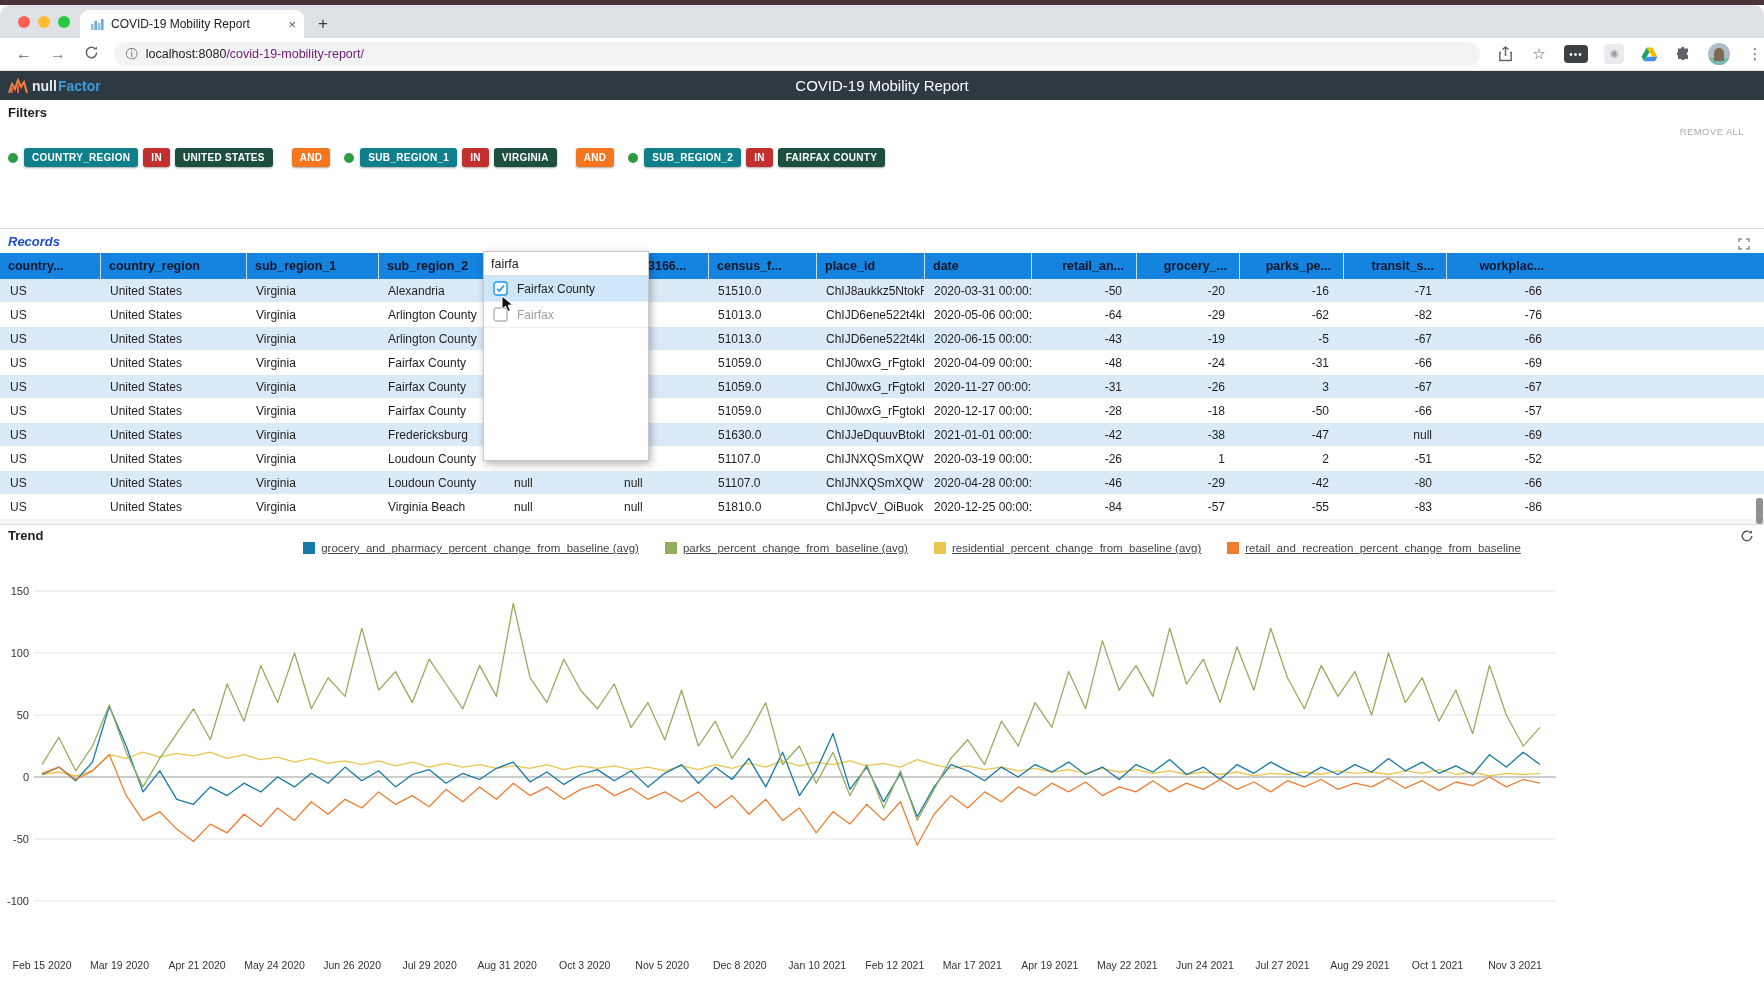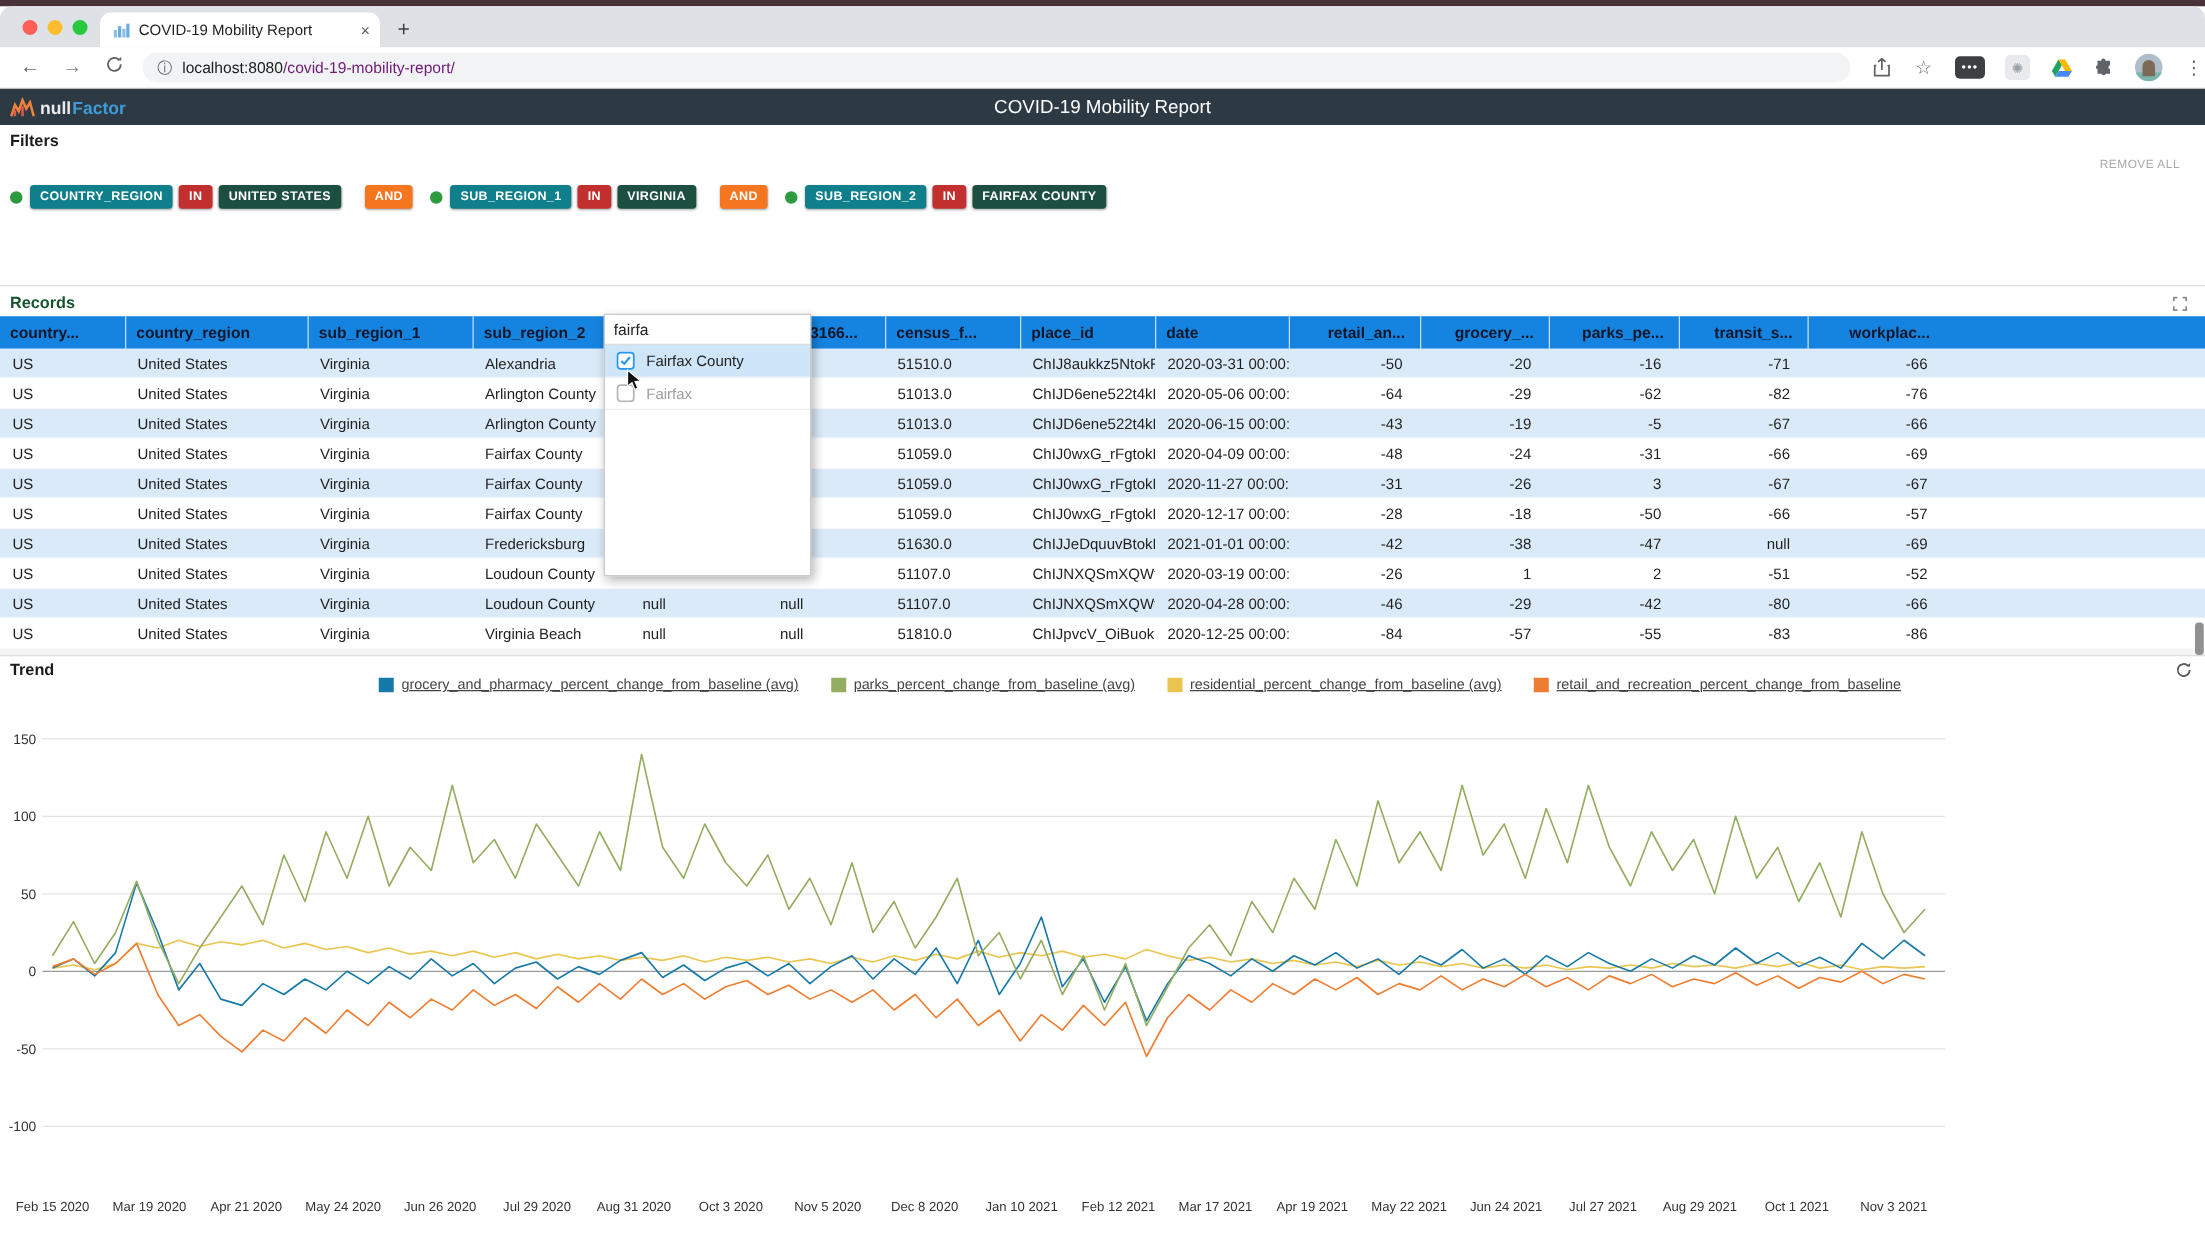--- a/index.html
+++ b/index.html
@@ -46,21 +46,21 @@
   .chips{position:absolute;left:8px;top:148px;display:flex;align-items:center;}
   .dot{width:10px;height:10px;border-radius:50%;background:#2e9b3f;margin:0 6px 0 0;}
   .chip{height:19px;display:flex;align-items:center;padding:0 8px;border-radius:3px;color:#fff;
     font-size:10px;font-weight:bold;letter-spacing:.3px;box-shadow:0 1px 2px rgba(0,0,0,.35);margin-right:5px;white-space:nowrap;}
   .chip.attr{background:#0f7f8b;}
   .chip.op{background:#c22f2f;}
   .chip.val{background:#1d4f41;}
   .chip.and{background:#f5761f;margin:0 14px;}
   
   .records{position:absolute;left:0;top:228px;width:100%;height:296px;background:#fff;border-top:1px solid #dcdcdc;}
-  .records-title{position:absolute;left:8px;top:5px;font-size:13px;font-weight:bold;color:#14532d;}
+  .records-title{position:absolute;left:8px;top:5px;font-size:13px;font-weight:bold;color:#1d4ed8;font-style:italic;}
   .expand-ic{position:absolute;right:14px;top:7px;}
   .thead{position:absolute;left:0;top:24px;width:100%;height:26px;background:#1583e0;display:flex;}
   .th{color:#0f172a;font-size:12.5px;font-weight:bold;display:flex;align-items:center;padding:0 8px;
     border-left:1px solid rgba(255,255,255,.75);overflow:hidden;white-space:nowrap;}
   .th:first-child{border-left:none;}
   .th.num{justify-content:flex-end;padding-right:12px;}
   .tbody{position:absolute;left:0;top:50px;width:100%;}
   .tr{display:flex;height:24px;border-bottom:1px solid #fff;}
   .tr.alt{background:#dbeaf8;}
   .td{font-size:12px;color:#1f1f1f;display:flex;align-items:center;padding:0 10px;

